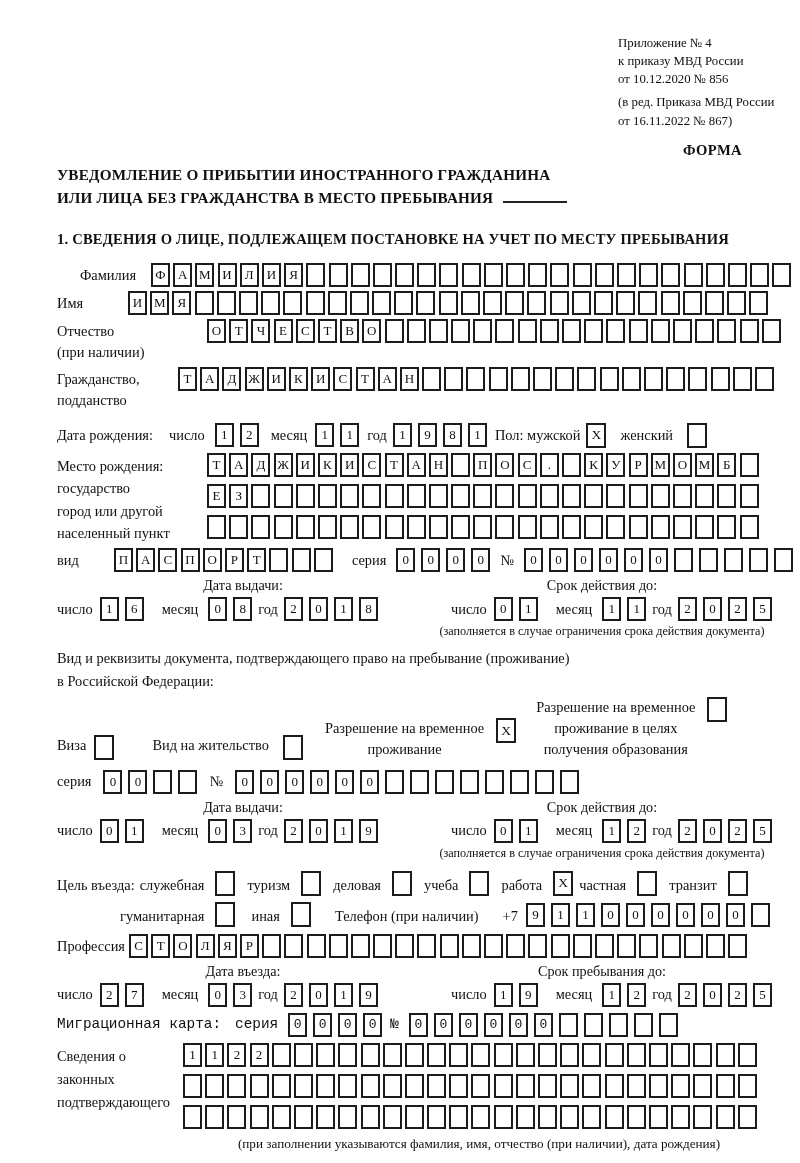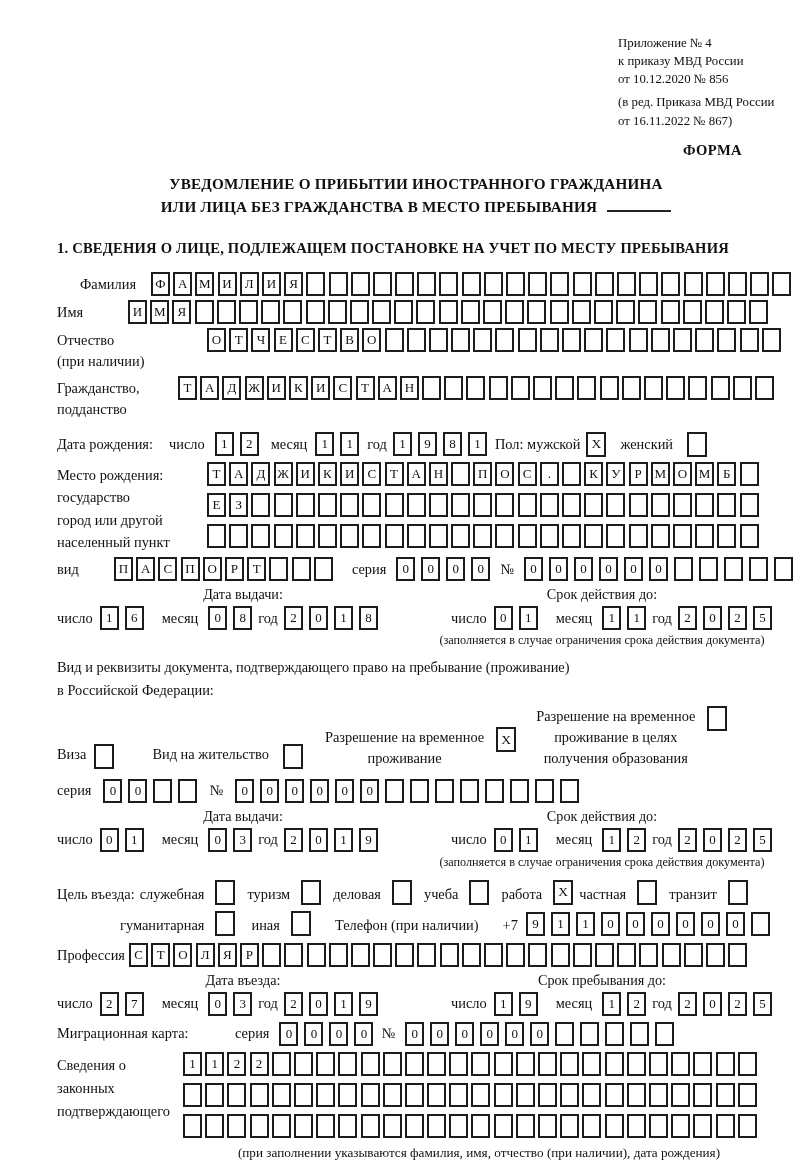--- a/index.html
+++ b/index.html
@@ -5,21 +5,21 @@
   html,body { margin:0; padding:0; background:#888; }
   .page {
     width:800px; height:1163px; background:#ffffff; color:#101010;
     font-family:"Liberation Serif", "DejaVu Serif", serif;
     box-sizing:border-box; padding:34px 25px 0 57px; position:relative;
     margin:0 auto; overflow:hidden;
   }
   .meta { margin-left:561px; font-size:12.8px; line-height:1.42; white-space:nowrap; }
   .meta .gap { margin-top:5px; }
   .forma { text-align:right; padding-right:33px; font-weight:bold; font-size:14.6px; margin-top:12px; letter-spacing:0.4px; }
-  .title { text-align:center; font-weight:bold; font-size:15.2px; line-height:1.5; margin-top:14px; letter-spacing:0.2px; }
+  .title { font-weight:bold; font-size:15.2px; line-height:1.5; margin-top:5px; letter-spacing:0.2px; }
   .title-underline { display:inline-block; width:64px; border-bottom:2px solid #222; margin-left:10px; vertical-align:baseline; }
   .section-heading { font-weight:bold; font-size:14.6px; margin-top:22px; letter-spacing:0.2px; }
 
   .lbl { font-size:14.4px; line-height:1.45; flex:none; }
   .row { display:flex; align-items:flex-start; margin-top:4px; }
   .cells { display:inline-flex; flex:none; }
   .cell {
     display:inline-flex; align-items:center; justify-content:center;
     width:15px; height:20px; border:2px solid #1c1c1c; margin-right:3.2px;
     font-size:13px; flex:none; background:#fff;
@@ -642,21 +642,21 @@
         <span class="cells wide">
             <span class="cell">2</span>
             <span class="cell">0</span>
             <span class="cell">2</span>
             <span class="cell">5</span>
           </span>
       </div>
     </div>
   </div>
 
-  <div class="row" style="align-items:center;margin-top:6px;">
+  <div class="row" style="align-items:center;margin-top:6px;font-family:Liberation Mono, monospace;">
     <span class="lbl" style="width:178px;">Миграционная карта:</span>
     <span class="lbl" style="margin-right:10px;">серия</span>
     <span class="cells wide">
         <span class="cell">0</span>
         <span class="cell">0</span>
         <span class="cell">0</span>
         <span class="cell">0</span>
       </span>
     <span class="lbl" style="margin:0 10px 0 2px;">№</span>
     <span class="cells wide">

